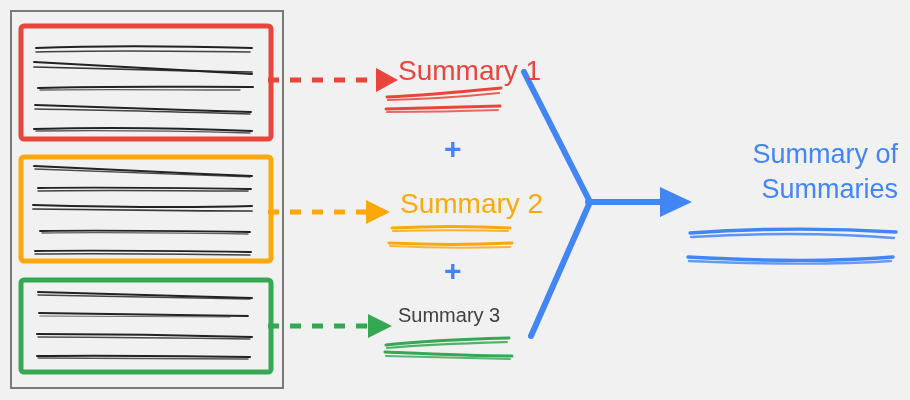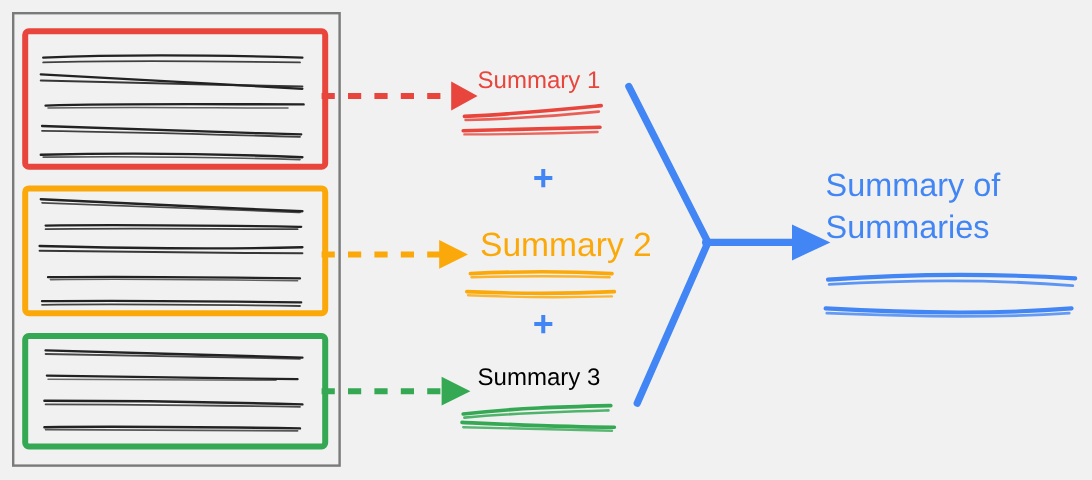--- a/index.html
+++ b/index.html
@@ -21,28 +21,28 @@
     height: 400px;
   }
   .label {
     position: absolute;
     white-space: nowrap;
     font-family: "Liberation Sans", sans-serif;
     font-weight: 400;
     line-height: 1;
     user-select: none;
   }
-  #summary-1-label { left: 398px; top: 57px; font-size: 20px; }
+  #summary-1-label { left: 398px; top: 57px; font-size: 28px; }
   #summary-2-label { left: 400px; top: 190px; font-size: 28px; }
   #summary-3-label { left: 398px; top: 305px; font-size: 20px; }
   #final-label {
     left: 688px;
     top: 137px;
     width: 210px;
-    text-align: left;
+    text-align: right;
     font-size: 27px;
     line-height: 1.28;
     white-space: normal;
   }
   .plus {
     position: absolute;
     font-size: 30px;
     font-weight: 700;
     line-height: 1;
   }
@@ -153,19 +153,19 @@
     <path d="M688 257 C760 261, 830 262, 893 257" stroke-width="3.4"></path>
     <path d="M689 261 C760 264, 830 265, 891 261" stroke-width="2.3" opacity="0.8"></path>
   </g>
 
 </svg>
 
 <div class="label" id="summary-1-label" style="color:#E8453C">Summary 1</div>
 
 <div class="label" id="summary-2-label" style="color:#FBA90A">Summary 2</div>
 
-<div class="label" id="summary-3-label" style="color:#000000">Summary 3</div>
+<div class="label" id="summary-3-label" style="color:#404040">Summary 3</div>
 
 <div class="label" id="final-label" style="color:#4285F4">Summary of Summaries</div>
 
 <div class="plus" id="plus-1" style="color:#4285F4">+</div>
 
 <div class="plus" id="plus-2" style="color:#4285F4">+</div>
 
 </body></html>

